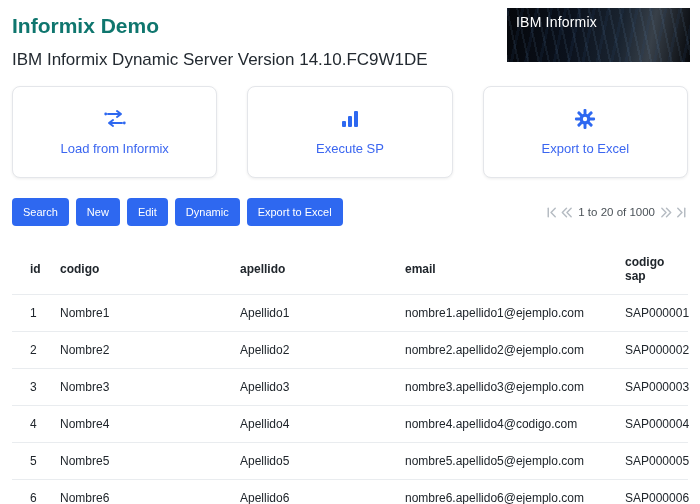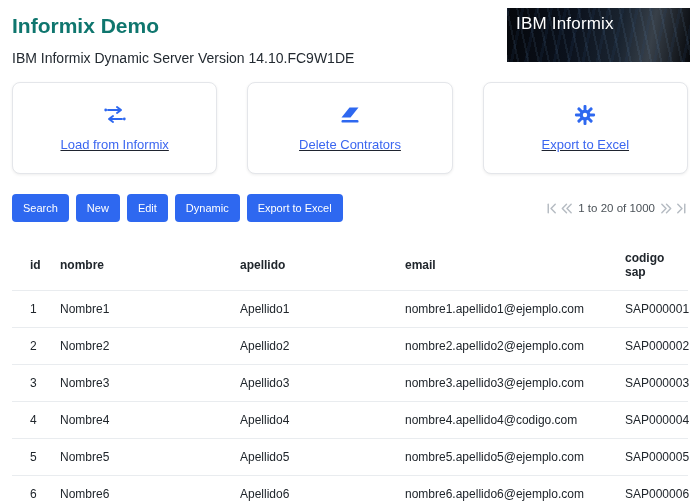--- a/index.html
+++ b/index.html
@@ -7,38 +7,38 @@
   body {
     font-family: "Liberation Sans", sans-serif;
     background: #ffffff;
     color: #1f2430;
     position: relative;
   }
   .page { padding: 12px; }
 
   
   .page-title { font-size: 21px; font-weight: 700; color: #0f766e; padding-top: 2px; }
-  .page-subtitle { font-size: 14px; color: #232a31; margin-top: 12px; }
+  .page-subtitle { font-size: 17px; color: #232a31; margin-top: 12px; }
   .logo-box {
     position: absolute; top: 8px; right: 10px;
     width: 183px; height: 54px;
     background: linear-gradient(100deg, #05070b 0%, #0b111c 35%, #1a2430 62%, #384049 78%, #06080c 100%);
     overflow: hidden;
   }
   .logo-box::after {
     content: ""; position: absolute; inset: 0;
     background:
       repeating-linear-gradient(78deg, rgba(110,150,190,0.16) 0 2px, transparent 2px 10px),
       repeating-linear-gradient(102deg, rgba(40,70,110,0.22) 0 3px, transparent 3px 14px);
     opacity: .7;
   }
-  .logo-text { position: relative; z-index: 2; color: #ffffff; font-size: 17px; padding: 6px 0 0 9px; letter-spacing: .2px; }
-
-  
-  .cards { display: flex; gap: 30px; margin-top: 16px; text-decoration: underline; }
+  .logo-text { position: relative; z-index: 2; color: #ffffff; font-size: 14px; padding: 6px 0 0 9px; letter-spacing: .2px; }
+
+  
+  .cards { display: flex; gap: 30px; margin-top: 16px; }
   .card {
     flex: 1; height: 92px; background: #fff;
     border: 1px solid #e4e6ea; border-radius: 8px;
     box-shadow: 0 1px 3px rgba(0,0,0,0.07);
     display: flex; flex-direction: column; align-items: center; justify-content: center; gap: 11px;
     cursor: pointer;
   }
   .card-label { color: #3b66f0; font-size: 13px; }
   .card-icon { height: 22px; display: flex; align-items: center; justify-content: center; }
 
@@ -88,30 +88,31 @@
             <path d="M19 14 H7"></path>
               <path d="M10 11 L6 14 L10 17"></path>
           </g>
           <circle cx="2.7" cy="5" r="1.4" fill="#2e68f0"></circle>
           <circle cx="21.3" cy="14" r="1.4" fill="#2e68f0"></circle>
         </svg>
       </span>
       <span class="card-label">Load from Informix</span>
     </div>
 
+
     <div class="card">
       <span class="card-icon">
-        <svg width="22" height="20" viewBox="0 0 22 20">
-          <path d="M2.5 12.5 L10.5 2.5 H19.5 L11.5 12.5 Z" fill="#2e68f0"></path>
-          <rect x="2.5" y="15" width="17" height="2.6" rx="1.2" fill="#2e68f0"></rect>
+        <svg width="20" height="18" viewBox="0 0 20 18">
+          <rect x="2" y="11" width="4" height="6" rx="1" fill="#2e68f0"></rect>
+          <rect x="8" y="6" width="4" height="11" rx="1" fill="#2e68f0"></rect>
+          <rect x="14" y="1" width="4" height="16" rx="1" fill="#2e68f0"></rect>
         </svg>
       </span>
-      <span class="card-label">Delete Contrators</span>
-    </div>
-
+      <span class="card-label">Execute SP</span>
+    </div>
 
     <div class="card">
       <span class="card-icon">
         <svg width="22" height="22" viewBox="0 0 24 24">
           <g fill="#2e68f0">
             <rect x="10.4" y="1" width="3.2" height="6" rx="1.2"></rect>
             <rect x="10.4" y="17" width="3.2" height="6" rx="1.2"></rect>
             <rect x="10.4" y="1" width="3.2" height="6" rx="1.2" transform="rotate(45 12 12)"></rect>
             <rect x="10.4" y="17" width="3.2" height="6" rx="1.2" transform="rotate(45 12 12)"></rect>
             <rect x="10.4" y="1" width="3.2" height="6" rx="1.2" transform="rotate(90 12 12)"></rect>
@@ -171,21 +172,21 @@
       <colgroup>
         <col class="c-id">
           <col class="c-nombre">
           <col class="c-apellido">
           <col class="c-email">
           <col class="c-sap">
       </colgroup>
       <thead>
         <tr>
           <th>id</th>
-          <th>nombre</th>
+          <th>codigo</th>
           <th>apellido</th>
           <th>email</th>
           <th>codigo sap</th>
         </tr>
       </thead>
       <tbody>
         <tr>
           <td>1</td>
           <td>Nombre1</td>
           <td>Apellido1</td>

